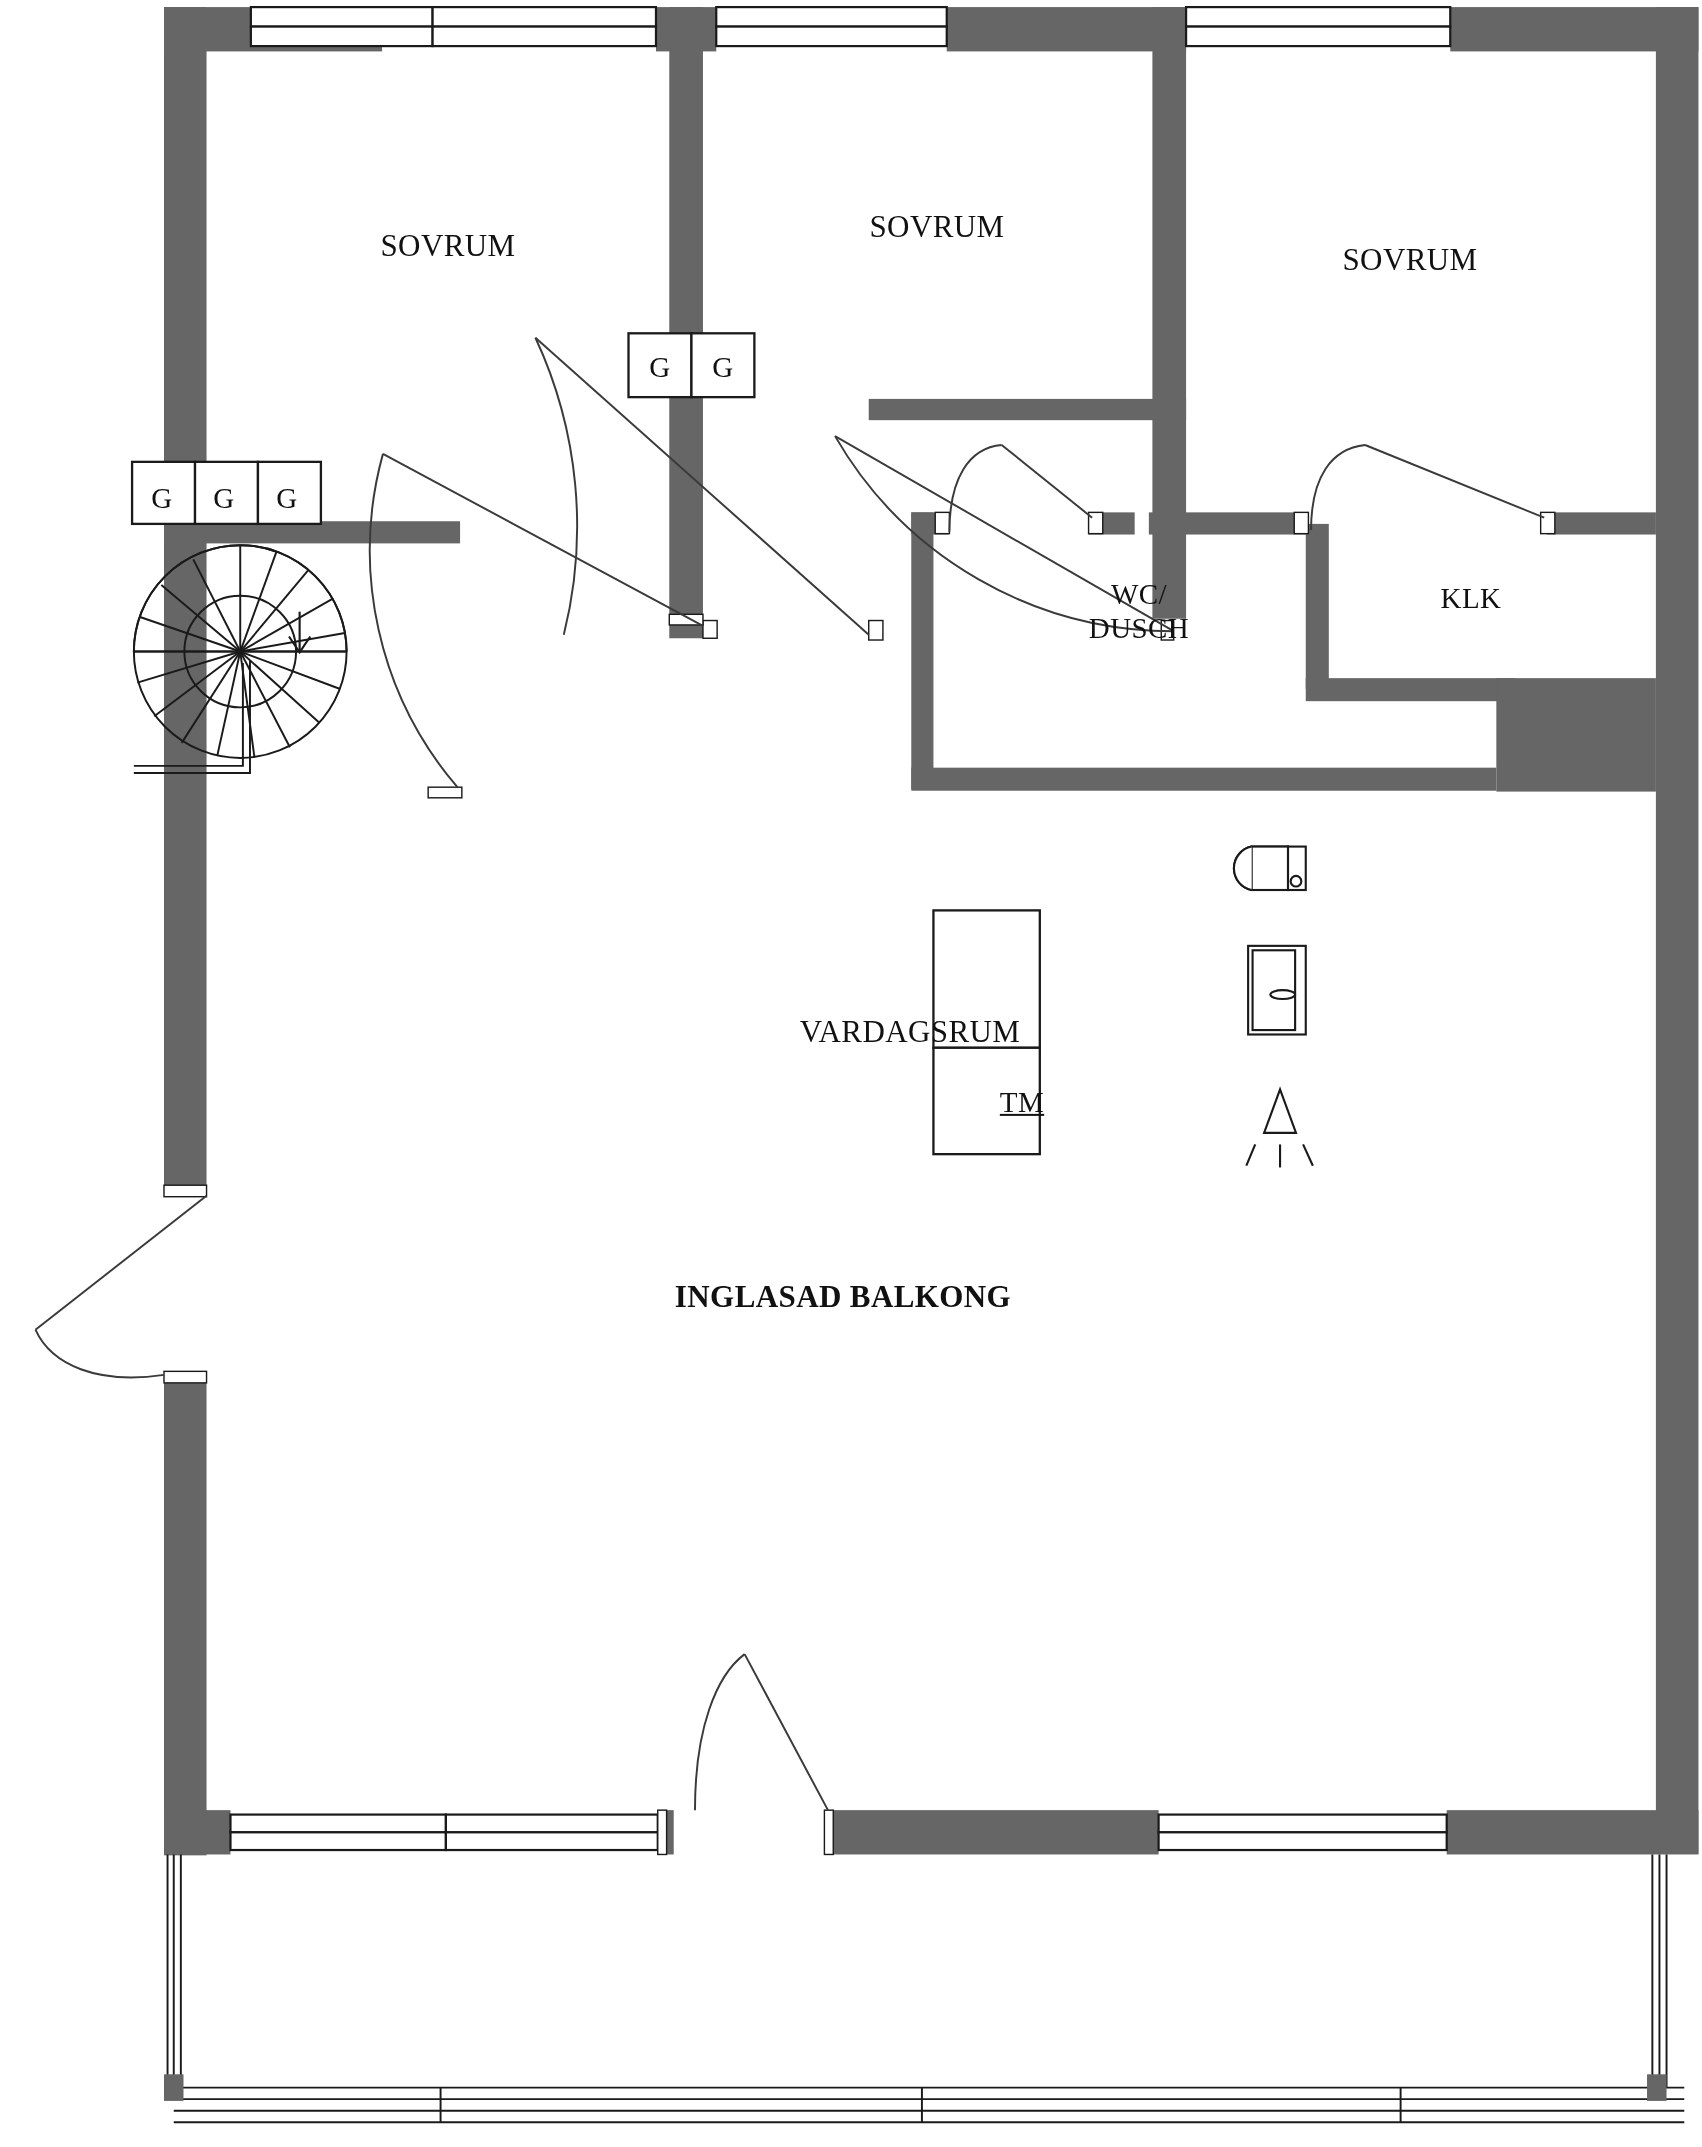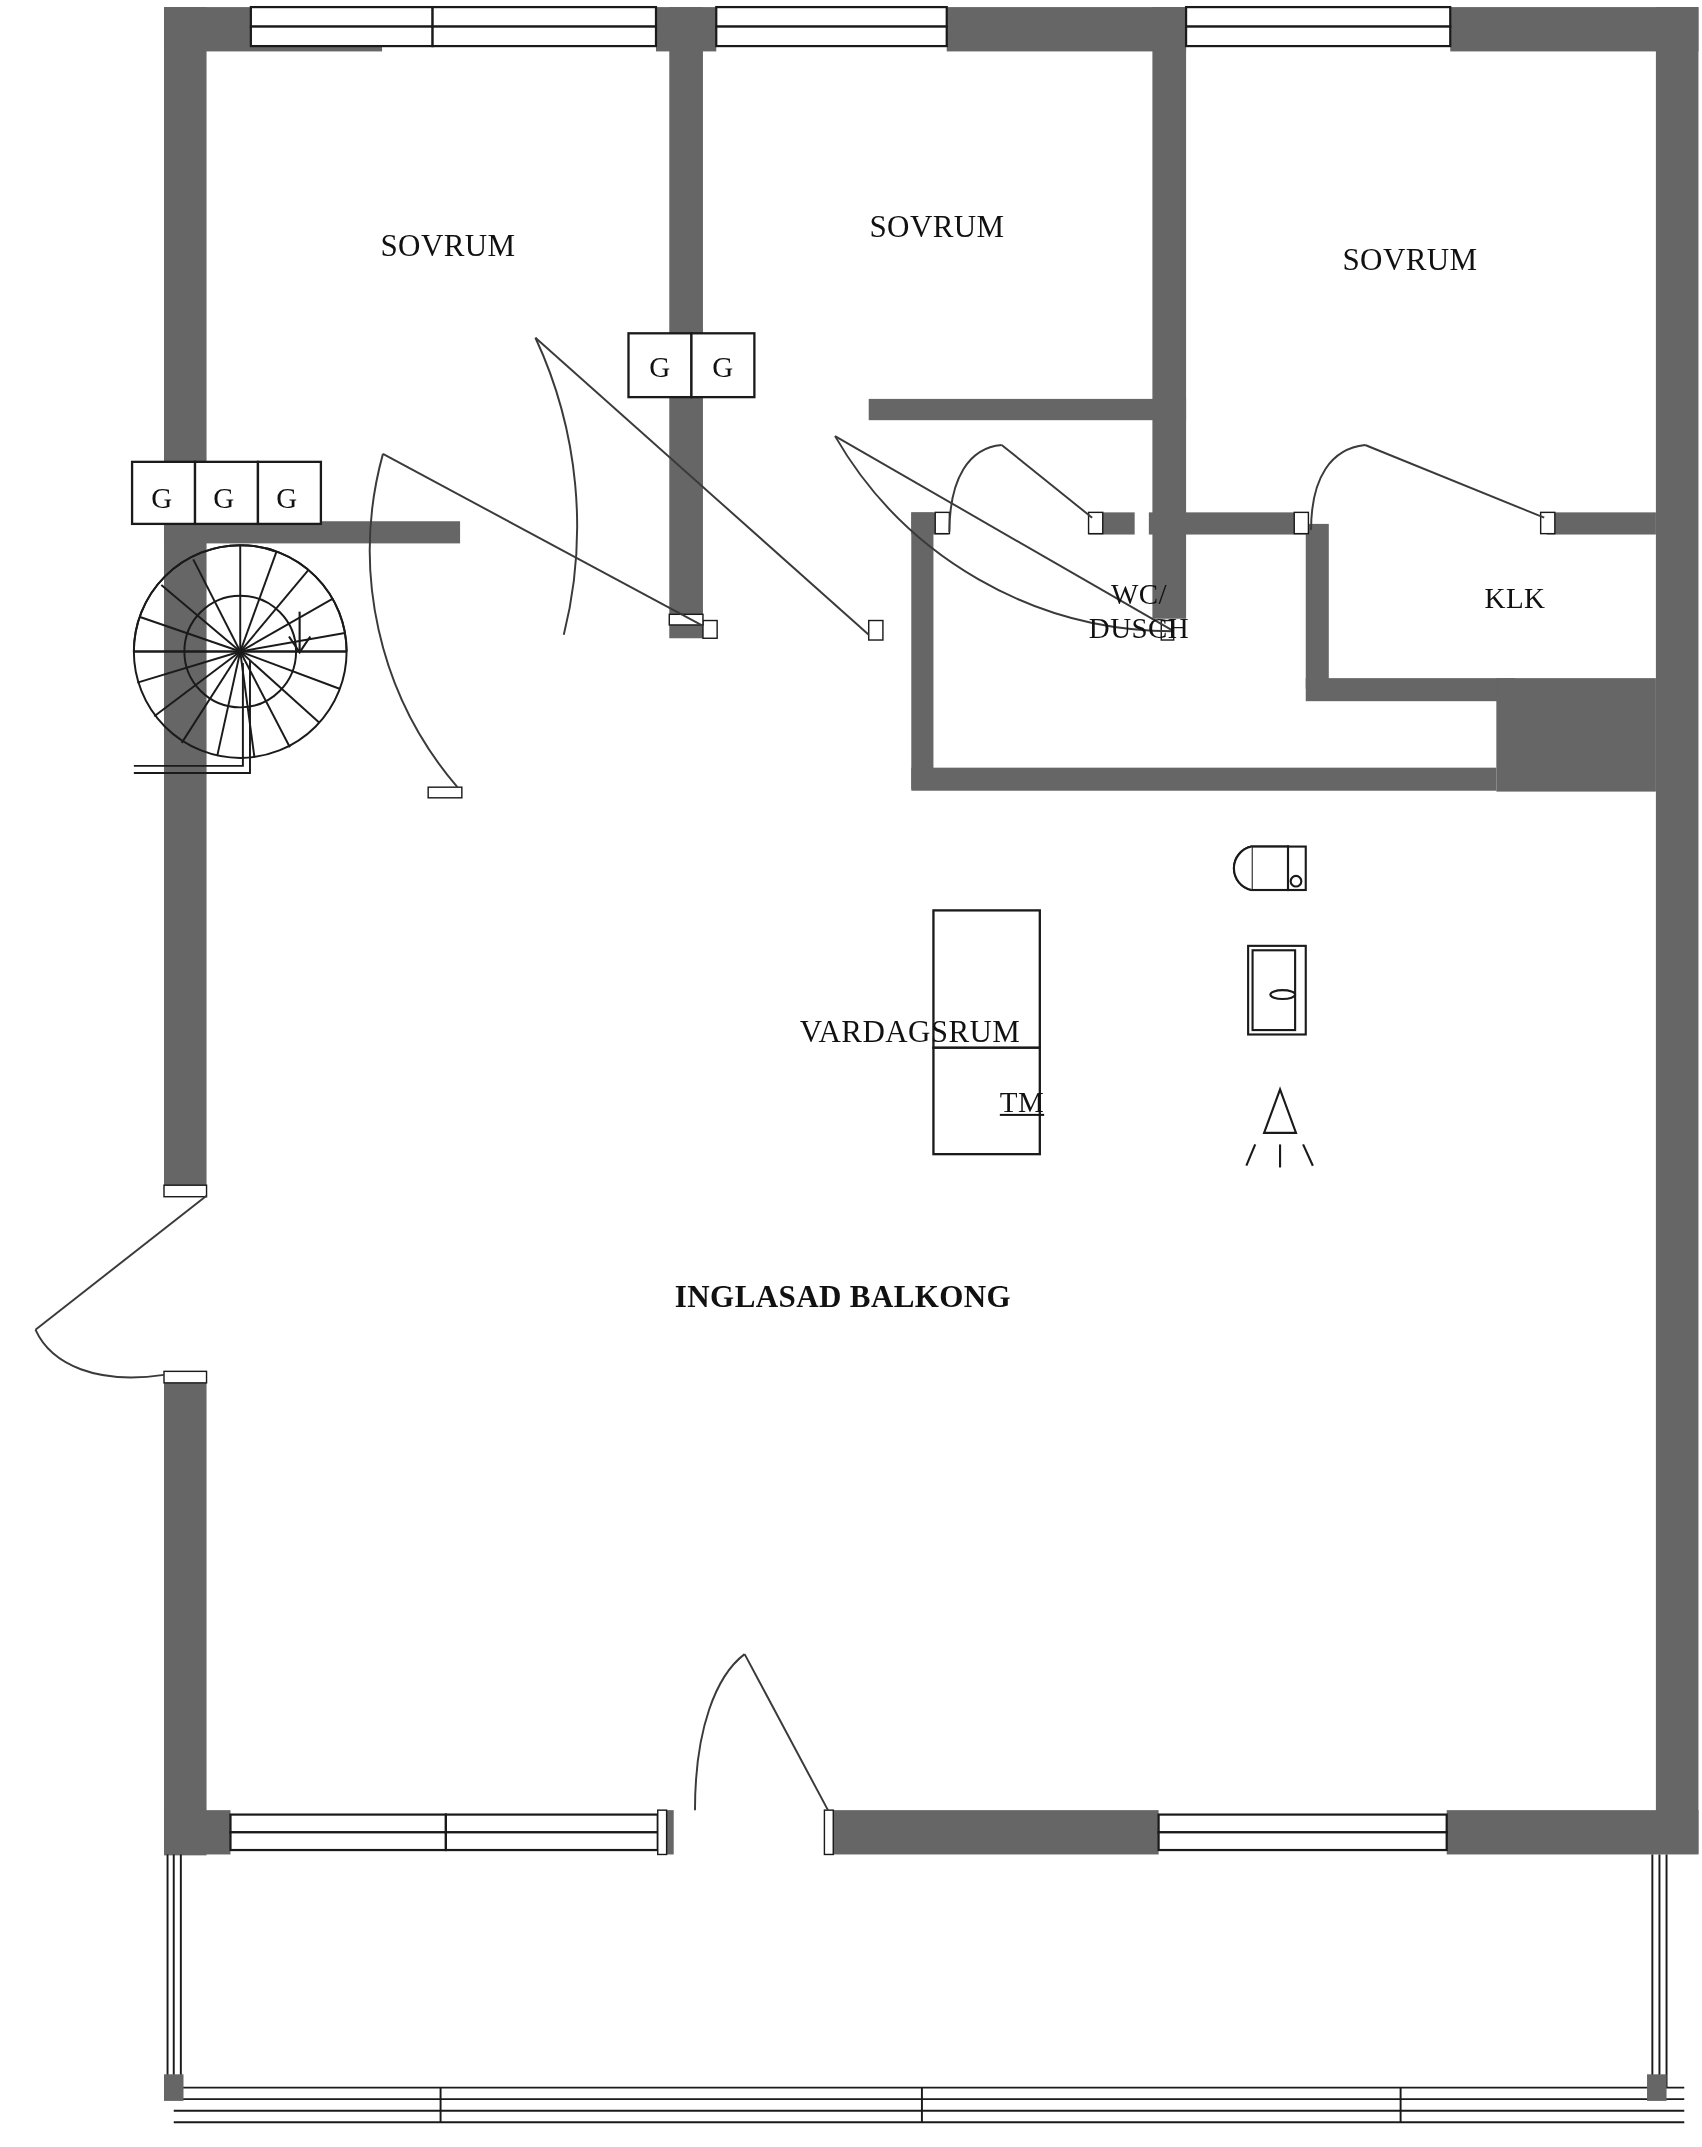--- a/index.html
+++ b/index.html
@@ -251,21 +251,21 @@
 
   <div class="room-label lbl-room" style="left:448px; top:246px; transform:translate(-50%,-50%);">SOVRUM</div>
 
   <div class="room-label lbl-room" style="left:937px; top:227px; transform:translate(-50%,-50%);">SOVRUM</div>
 
   <div class="room-label lbl-room" style="left:1410px; top:260px; transform:translate(-50%,-50%);">SOVRUM</div>
 
   <div class="room-label lbl-small" style="left:1139px; top:611px; transform:translate(-50%,-50%);">WC/
 DUSCH</div>
 
-  <div class="room-label lbl-small" style="left:1471px; top:598px; transform:translate(-50%,-50%);margin-left:44px;">KLK</div>
+  <div class="room-label lbl-small" style="left:1471px; top:598px; transform:translate(-50%,-50%);">KLK</div>
 
   <div class="room-label lbl-room" style="left:910px; top:1032px; transform:translate(-50%,-50%);">VARDAGSRUM</div>
 
   <div class="room-label lbl-balk" style="left:843px; top:1297px; transform:translate(-50%,-50%);font-weight:bold;">INGLASAD BALKONG</div>
 
   <div class="room-label lbl-g" style="left:162px; top:498px; transform:translate(-50%,-50%);">G</div>
   <div class="room-label lbl-g" style="left:224px; top:498px; transform:translate(-50%,-50%);">G</div>
   <div class="room-label lbl-g" style="left:287px; top:498px; transform:translate(-50%,-50%);">G</div>
   <div class="room-label lbl-g" style="left:660px; top:367px; transform:translate(-50%,-50%);">G</div>
   <div class="room-label lbl-g" style="left:723px; top:367px; transform:translate(-50%,-50%);">G</div>

